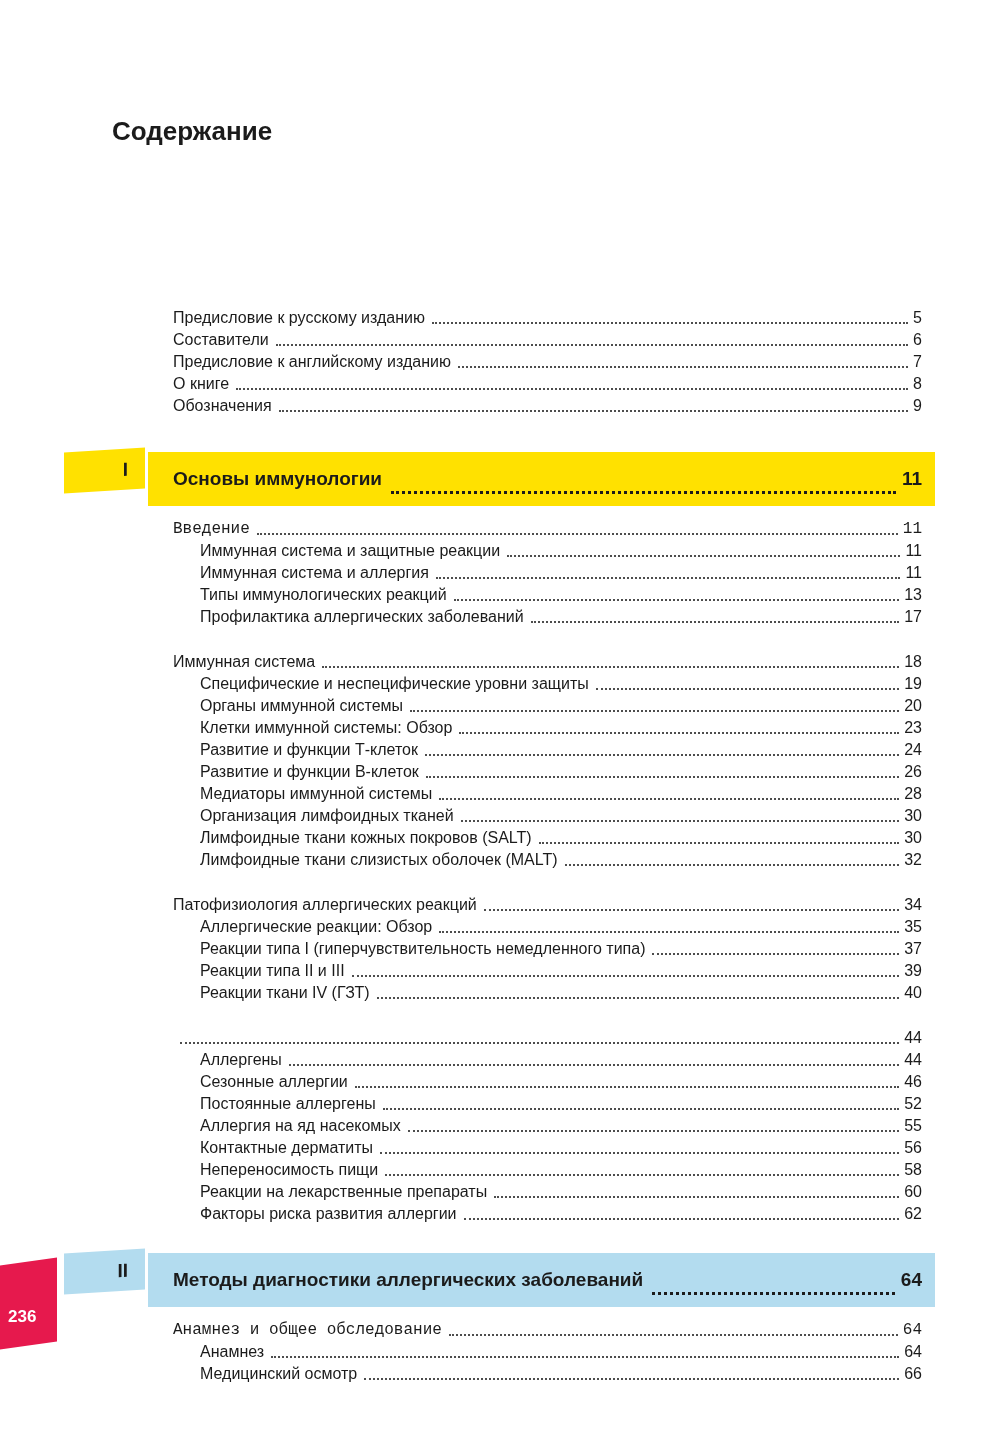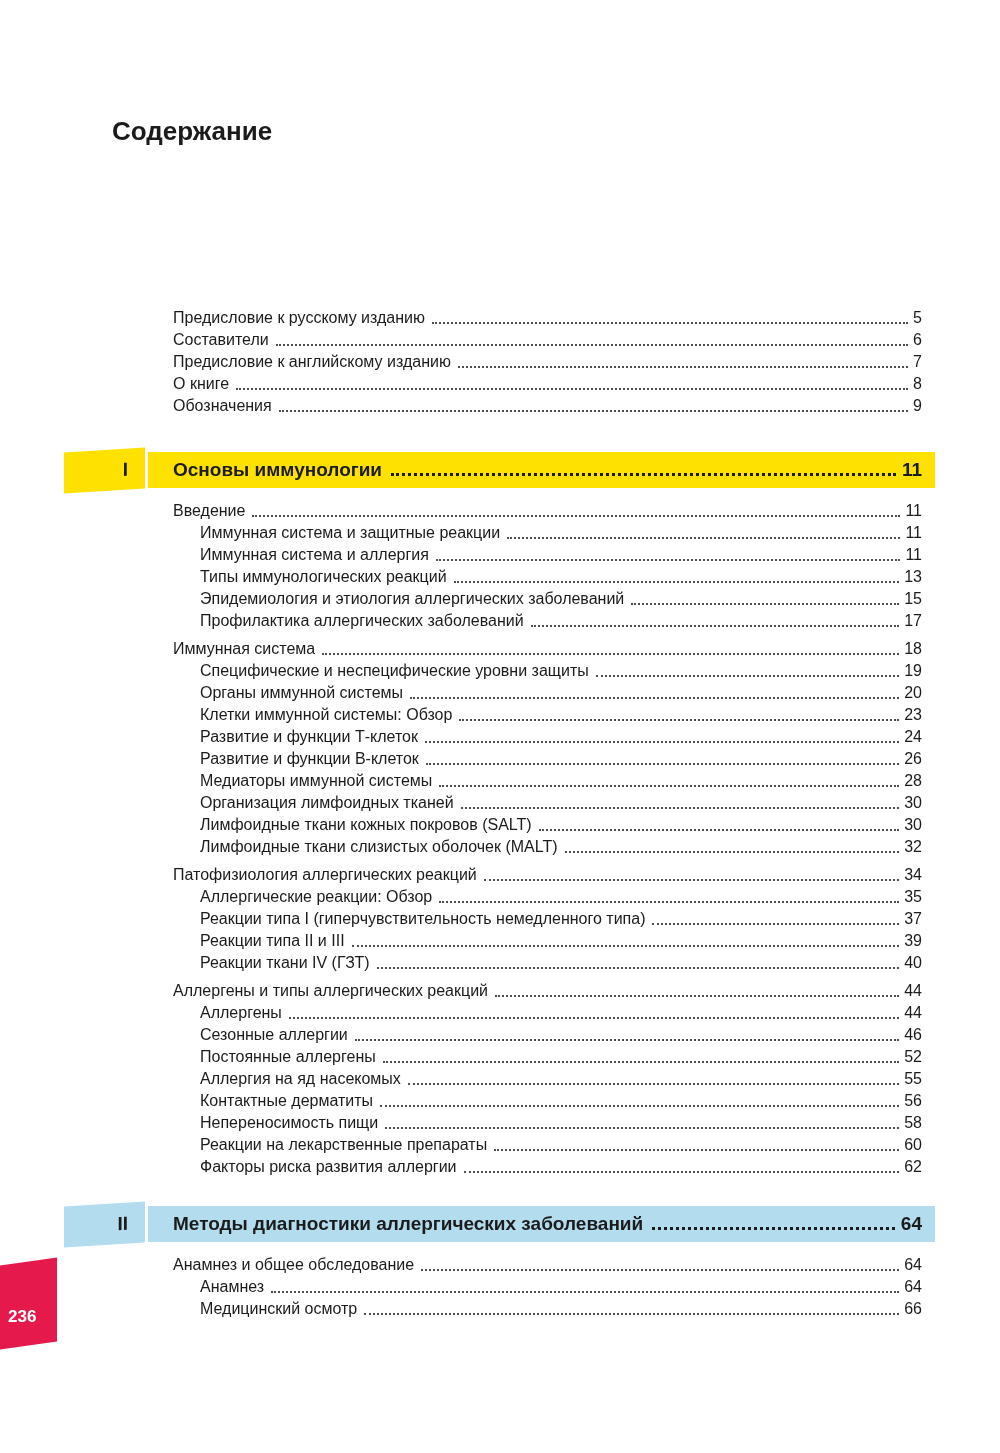--- a/index.html
+++ b/index.html
@@ -26,26 +26,26 @@
   }
   .toc-row .label { white-space: nowrap; }
   .toc-row .dots {
     flex: 1;
     border-bottom: 2px dotted #4d4d4d;
     margin: 0 5px 5px 7px;
   }
   .toc-row .pg { white-space: nowrap; }
   .level-1 { padding-left: 27px; }
   .section-entries { margin: 12px 13px 0 25px; }
-  .section-entries .level-0 { margin-top: 6px; }
-  .section-entries .level-0:first-child { margin-top: 0; }
+  .section-entries .level-0 { margin-top: 23px; }
+  .section-entries .level-0:first-child { margin-top: 0; font-family: Liberation Mono, monospace; }
   .toc-section + .toc-section { margin-top: 28px; }
   .bar-wrap { position: relative; }
   .section-bar {
-    height: 36px;
+    height: 54px;
     display: flex; align-items: center;
     padding: 0 13px 0 25px;
     font-size: 19px; font-weight: bold;
   }
   .bar-dots {
     flex: 1;
     border-bottom: 3px dotted #1b1b1b;
     align-self: flex-end;
     margin: 0 6px 12px 9px;
   }
@@ -127,25 +127,20 @@
           <span class="label">Иммунная система и аллергия</span>
           <span class="dots"></span>
           <span class="pg">11</span>
         </div>
         <div class="toc-row level-1">
           <span class="label">Типы иммунологических реакций</span>
           <span class="dots"></span>
           <span class="pg">13</span>
         </div>
         <div class="toc-row level-1">
-          <span class="label">Эпидемиология и этиология аллергических заболеваний</span>
-          <span class="dots"></span>
-          <span class="pg">15</span>
-        </div>
-        <div class="toc-row level-1">
           <span class="label">Профилактика аллергических заболеваний</span>
           <span class="dots"></span>
           <span class="pg">17</span>
         </div>
         <div class="toc-row level-0">
           <span class="label">Иммунная система</span>
           <span class="dots"></span>
           <span class="pg">18</span>
         </div>
         <div class="toc-row level-1">
@@ -212,21 +207,20 @@
           <span class="label">Реакции типа II и III</span>
           <span class="dots"></span>
           <span class="pg">39</span>
         </div>
         <div class="toc-row level-1">
           <span class="label">Реакции ткани IV (ГЗТ)</span>
           <span class="dots"></span>
           <span class="pg">40</span>
         </div>
         <div class="toc-row level-0">
-          <span class="label">Аллергены и типы аллергических реакций</span>
           <span class="dots"></span>
           <span class="pg">44</span>
         </div>
         <div class="toc-row level-1">
           <span class="label">Аллергены</span>
           <span class="dots"></span>
           <span class="pg">44</span>
         </div>
         <div class="toc-row level-1">
           <span class="label">Сезонные аллергии</span>

